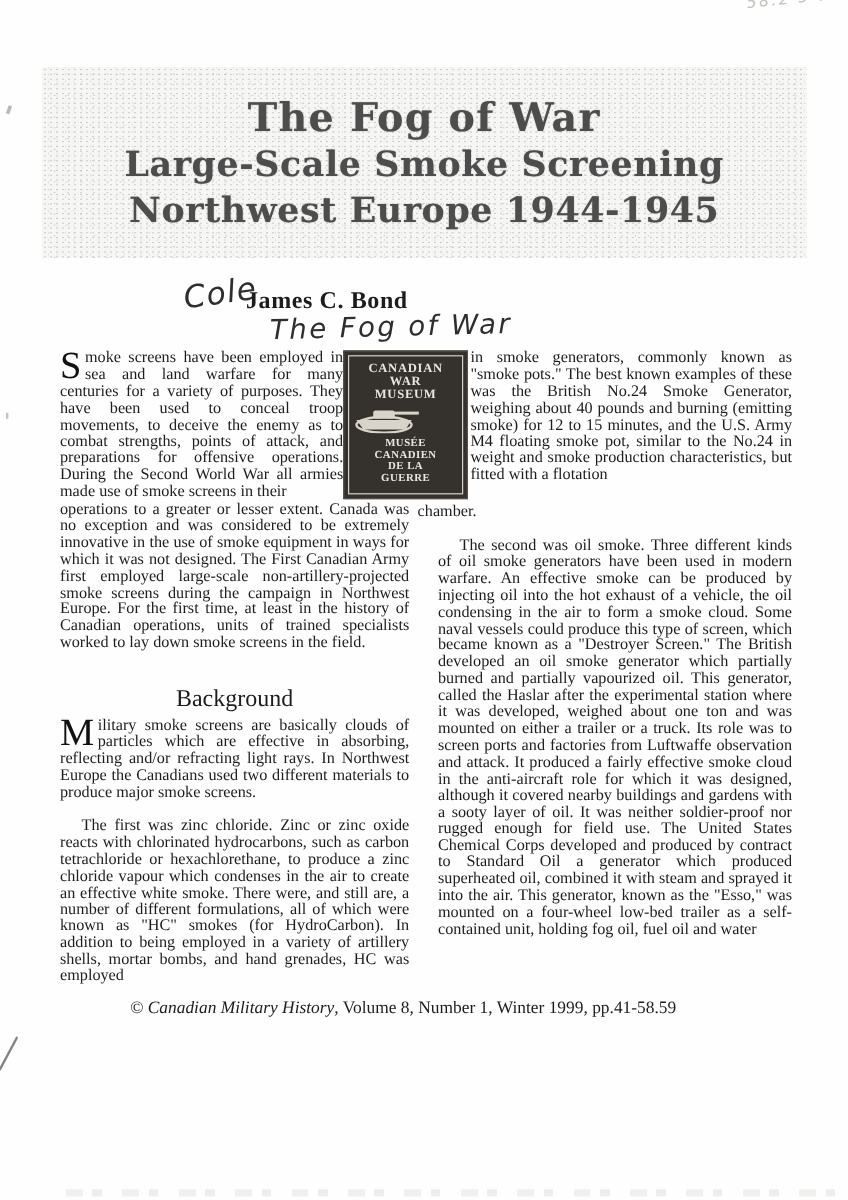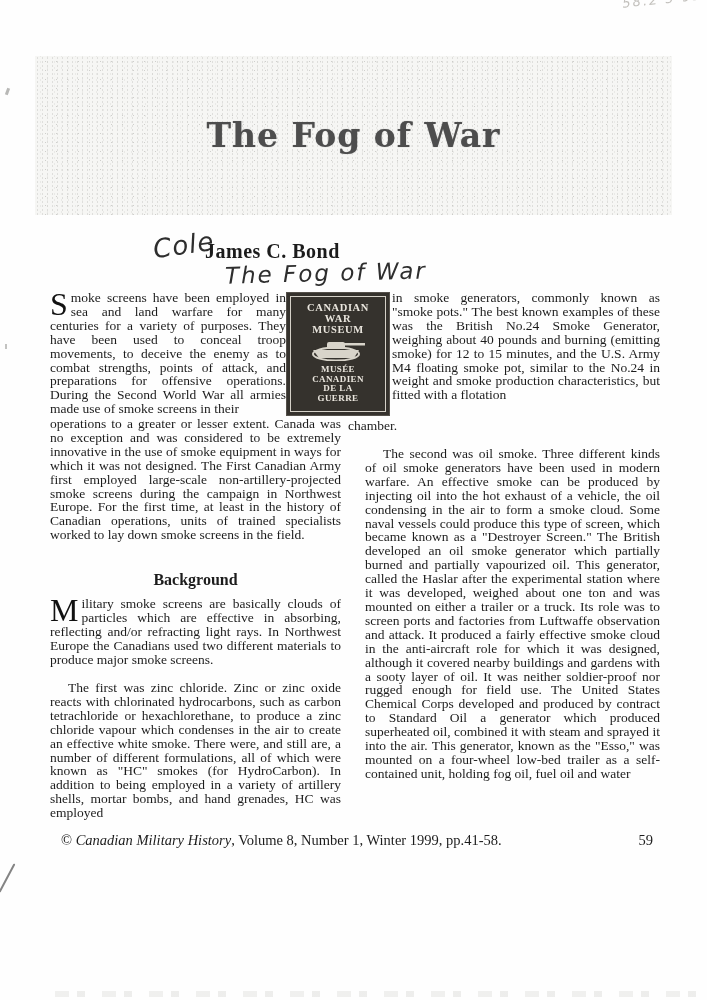--- a/index.html
+++ b/index.html
@@ -49,39 +49,39 @@
     position:absolute;font-size:13.5px;line-height:13.9px;
     text-align:justify;
   }
   .indent{text-indent:18px;}
   .dropcap{
     float:left;font-size:32px;line-height:25px;padding:1px 3px 0 0;
     font-family:"Liberation Serif",serif;color:#111;
   }
   .section-heading{
     position:absolute;left:50px;top:571px;width:291px;text-align:center;
-    font-size:16px;font-weight:700;
+    font-size:20px;font-weight:400;
   }
   
   .logo{
     position:absolute;left:286px;top:292px;width:104px;height:124px;
     background:#35322d;border:1px solid #55514b;box-sizing:border-box;padding:3px;
   }
   .logo-inner{
     border:1px solid #d5d1c8;height:100%;box-sizing:border-box;
-    display:flex;flex-direction:column;align-items:center;
+    display:flex;flex-direction:column;
     text-align:center;color:#eae6de;
   }
   .logo-en{font-size:10.5px;font-weight:700;line-height:11px;letter-spacing:0.6px;margin-top:5px;}
   .logo-fr{font-size:9px;font-weight:700;line-height:9.5px;letter-spacing:0.4px;margin-top:4px;}
   .logo-tank{margin-top:2px;}
   
   .footer{
-    position:absolute;left:61px;top:832px;width:592px;
-    display:flex;justify-content:space-between;font-size:14.5px;
+    position:absolute;left:40px;top:832px;width:592px;
+    display:flex;justify-content:center;font-size:14.5px;
   }
   .footer .italic{font-style:italic;}
   .pageno{font-size:14.5px;}
   
   .corner-slash{
     position:absolute;left:6px;top:862px;width:2px;height:32px;background:#6e6e6e;
     transform:rotate(28deg);border-radius:2px;opacity:.85;
   }
   .margin-speck-1{position:absolute;left:6px;top:88px;width:3px;height:7px;background:#9a9a97;transform:rotate(20deg);opacity:.7;}
   .margin-speck-2{position:absolute;left:5px;top:344px;width:2px;height:5px;background:#a9a9a6;opacity:.7;}
@@ -92,20 +92,22 @@
 </style>
 </head>
 <body>
 
 <div class="page">
 
   <div class="accession">58.2 5-93</div>
 
   <div class="title-block">
     <div class="title-line1">The Fog of War</div>
+    <div class="title-line">Large-Scale Smoke Screening</div>
+    <div class="title-line">Northwest Europe 1944-1945</div>
   </div>
 
   <div class="hand hand-name">Cole</div>
   <div class="author">James C. Bond</div>
   <div class="hand hand-title">The Fog of War</div>
 
   <div class="logo">
     <div class="logo-inner">
       <div class="logo-en">
         <div>CANADIAN</div>

